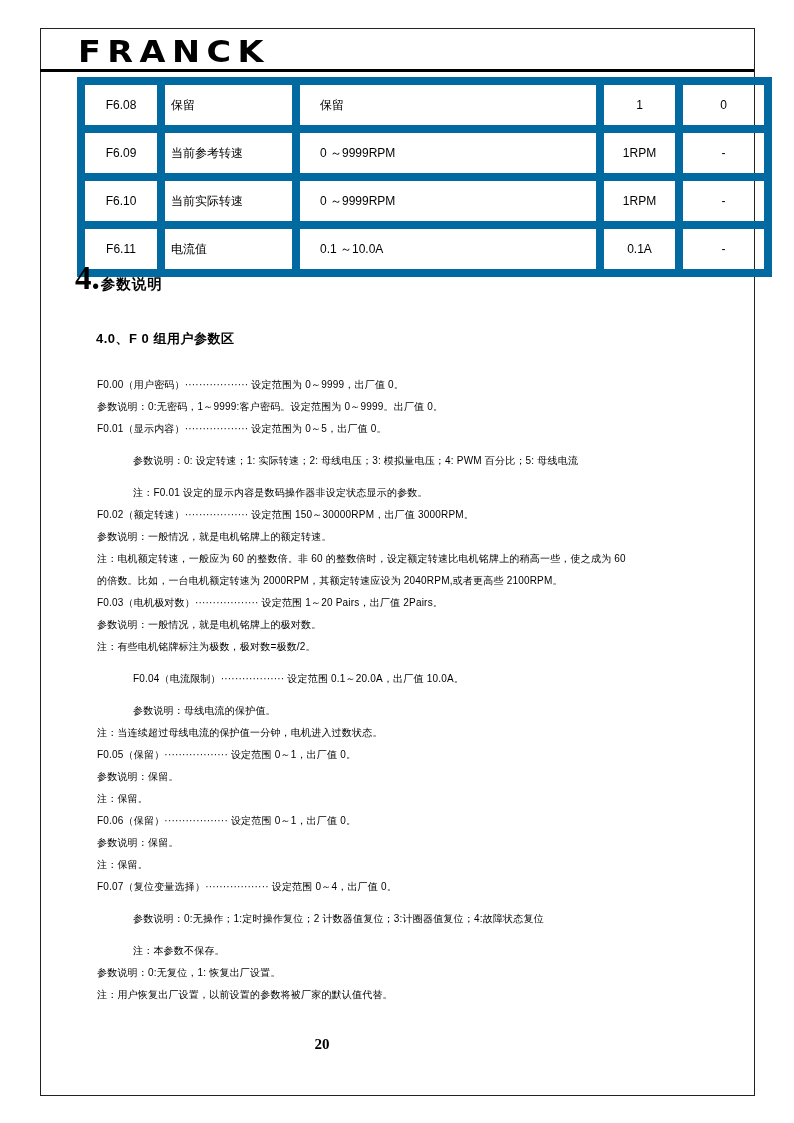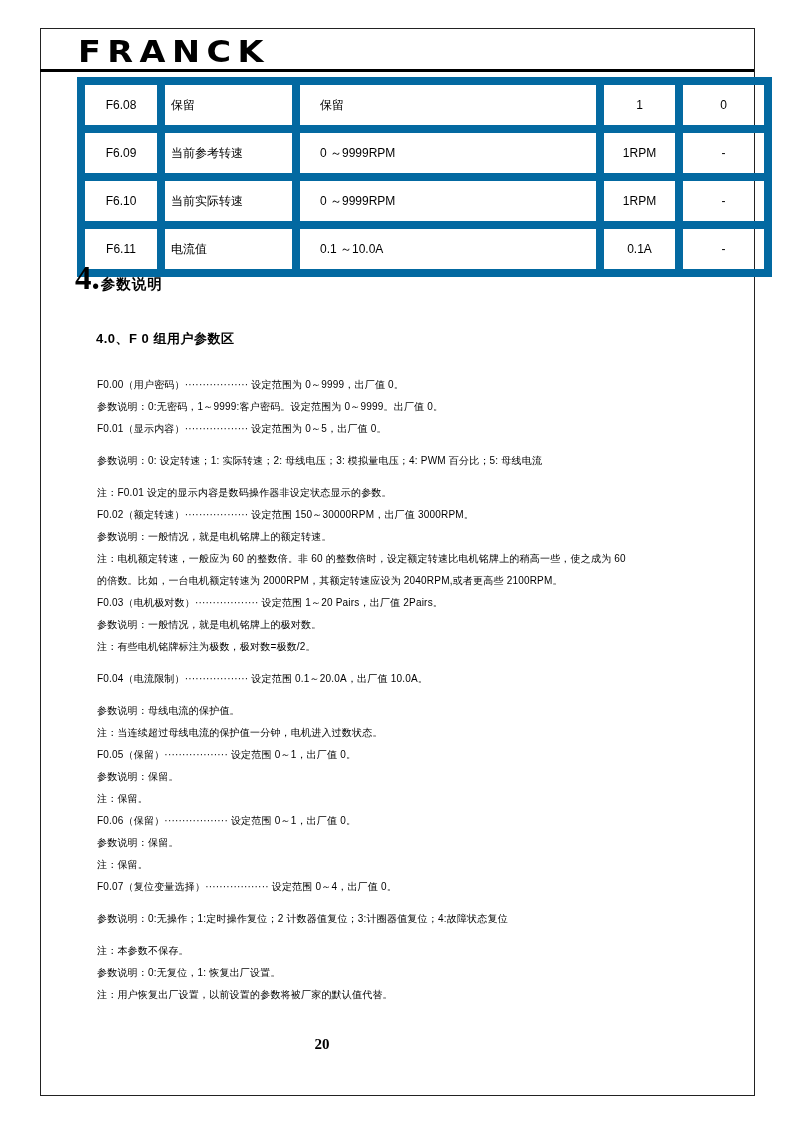--- a/index.html
+++ b/index.html
@@ -88,21 +88,21 @@
     position: absolute;
     left: 97px; top: 374px;
     width: 625px;
   }
   .body-line {
     font-size: 10px;
     line-height: 22px;
     letter-spacing: 0.2px;
     white-space: nowrap;
   }
-  .body-line.gap { margin-top: 10px; }
+  .body-line.gap { margin-top: 10px; margin-left: 36px; }
   .page-number {
     position: absolute;
     left: 0; top: 1036px;
     width: 644px;
     text-align: center;
     font-family: "Liberation Serif", serif;
     font-weight: bold;
     font-size: 15px;
   }
 </style>

